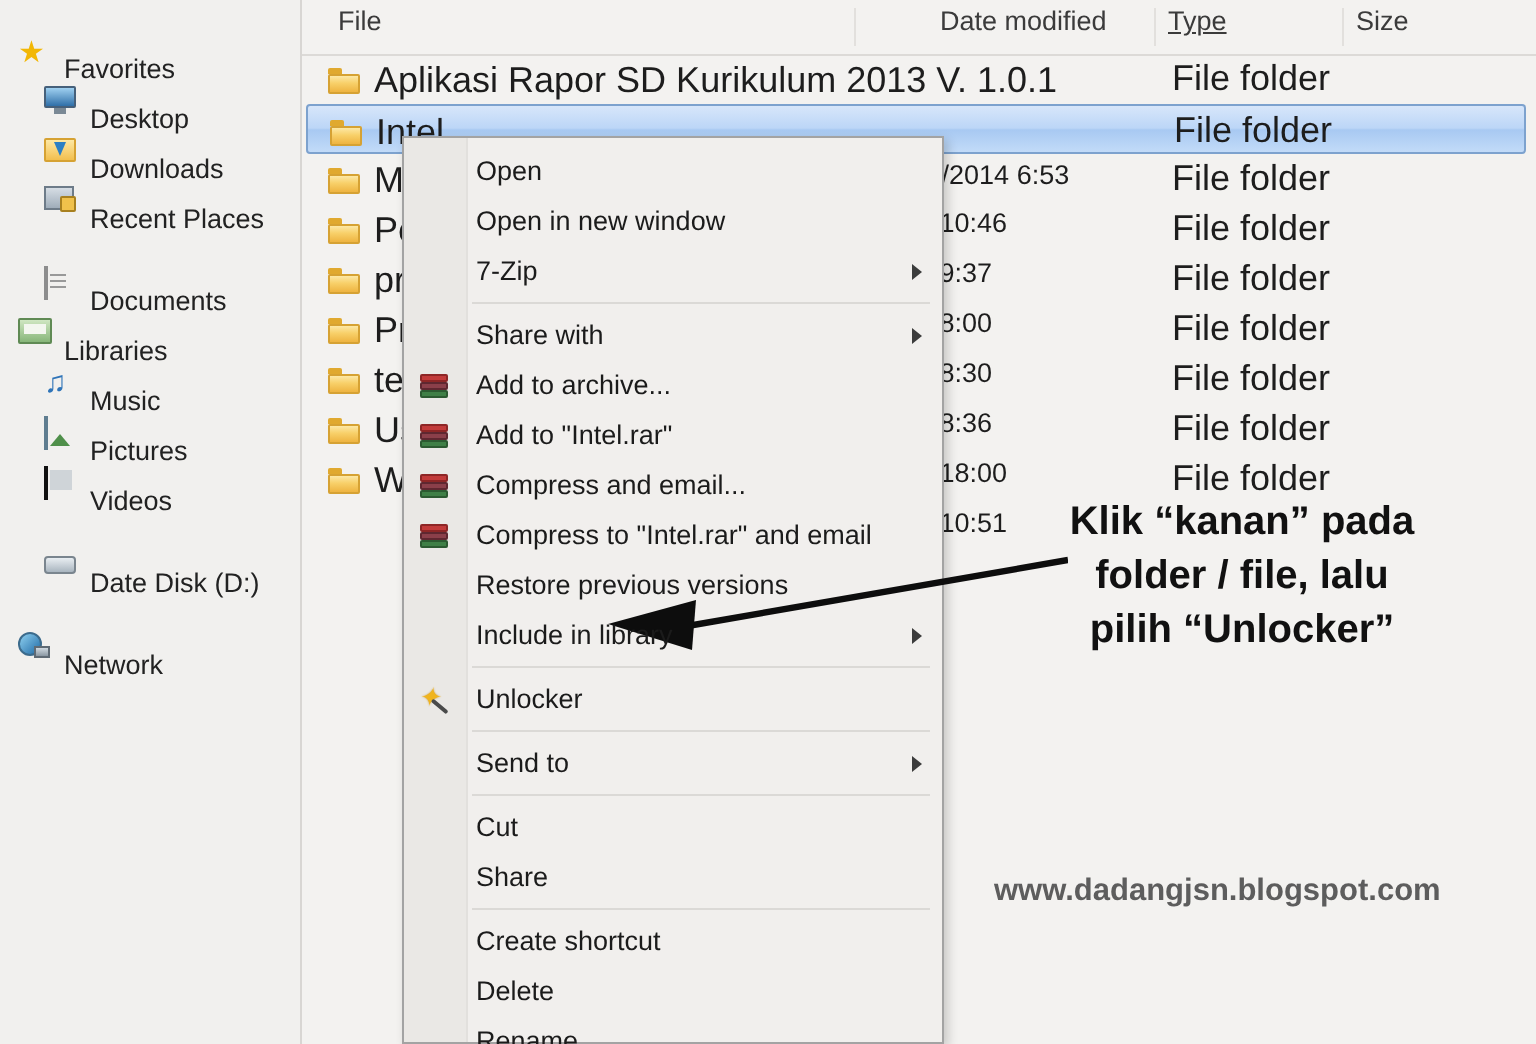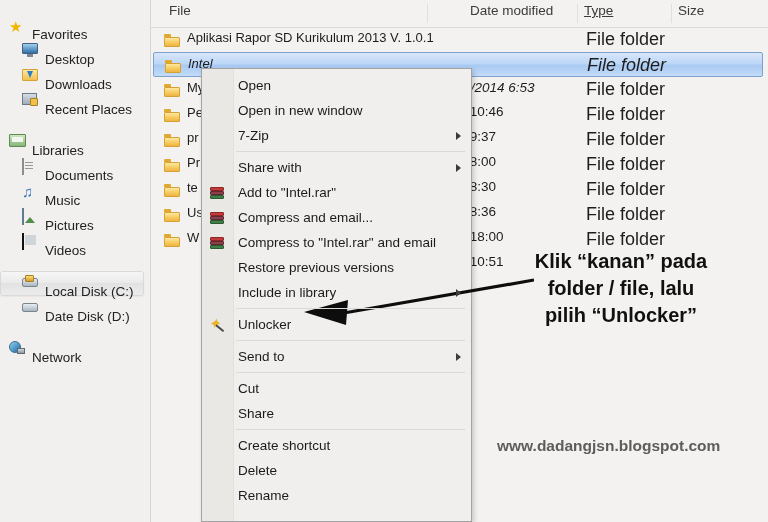--- a/index.html
+++ b/index.html
@@ -88,21 +88,21 @@
   #divider{position:absolute;left:150px;top:0;width:1px;height:522px;background:#d8d6d3;}
 
   
   #listpane{position:absolute;left:151px;top:0;width:617px;height:522px;background:#f3f2f0;}
   #colheader{position:relative;height:27px;border-bottom:1px solid #dcdad7;}
   .col{position:absolute;top:3px;font-size:13.5px;color:#3b3b3b;}
   .colsep{position:absolute;top:4px;width:1px;height:19px;background:#e2e0dd;}
 
   .frow{position:absolute;left:0;width:617px;height:25px;}
   .frow .fico{position:absolute;left:13px;top:5px;width:16px;height:13px;}
-  .frow .fname{position:absolute;left:36px;top:3px;font-size:13px;color:#1d1d1d;white-space:nowrap;}
+  .frow .fname{position:absolute;left:36px;top:3px;font-size:18px;color:#1d1d1d;white-space:nowrap;}
   .frow .fdate{position:absolute;left:285px;top:3px;font-size:13.5px;color:#1d1d1d;white-space:nowrap;margin-top:24px;}
   .frow .ftype{position:absolute;left:435px;top:2px;font-size:18px;color:#1d1d1d;white-space:nowrap;}
   .frow.sel{
     background:linear-gradient(to bottom,#d7e6fa 0%,#bcd6f7 48%,#a8c9f2 52%,#c2dbf8 100%);
     border:1px solid #7da2ce;box-sizing:border-box;border-radius:2px;
     left:2px;width:610px;
   }
   .frow.sel .fico{left:11px;}
   .frow.sel .fname{left:34px;}
   .frow.sel .fdate{left:283px;}
@@ -173,49 +173,45 @@
         </div>
         <div class="nav-row child">
           <span class="ico"><span class="recent-ico"></span></span>
           <span class="lbl">Recent Places</span>
         </div>
       </div>
 
       <div class="nav-spacer"></div>
 
       <div class="nav-group">
+        <div class="nav-row child">
+          <span class="ico"><span class="doc-ico"></span></span>
+          <span class="lbl">Documents</span>
+        </div>
         <div class="nav-row">
           <span class="ico"><span class="lib-ico"></span></span>
           <span class="lbl">Libraries</span>
         </div>
         <div class="nav-row child">
-          <span class="ico"><span class="doc-ico"></span></span>
-          <span class="lbl">Documents</span>
-        </div>
-        <div class="nav-row child">
           <span class="ico"><span class="music-ico">♫</span></span>
           <span class="lbl">Music</span>
         </div>
         <div class="nav-row child">
           <span class="ico"><span class="pic-ico"></span></span>
           <span class="lbl">Pictures</span>
         </div>
         <div class="nav-row child">
           <span class="ico"><span class="vid-ico"></span></span>
           <span class="lbl">Videos</span>
         </div>
       </div>
 
       <div class="nav-spacer"></div>
 
       <div class="nav-group">
-        <div class="nav-row child selected">
-          <span class="ico"><span class="hdd-ico"></span></span>
-          <span class="lbl">Local Disk (C:)</span>
-        </div>
         <div class="nav-row child">
           <span class="ico"><span class="hdd-ico hdd-plain"></span></span>
           <span class="lbl">Date Disk (D:)</span>
         </div>
       </div>
 
       <div class="nav-spacer"></div>
 
       <div class="nav-group">
         <div class="nav-row">
@@ -241,21 +237,21 @@
       <div class="colsep" style="left:520px;"></div>
     </div>
 
     <div id="rows">
       <div class="frow" style="top:27px;">
         <span class="fico folder-ico"></span>
         <span class="fname">Aplikasi Rapor SD Kurikulum 2013 V. 1.0.1</span>
         <span class="fdate">15/12/2014 3:04</span>
         <span class="ftype">File folder</span>
       </div>
-      <div class="frow sel" style="top:52px;font-style:italic;">
+      <div class="frow sel" style="top:52px;">
         <span class="fico folder-ico"></span>
         <span class="fname">Intel</span>
         <span class="fdate">20/08/2014 6:53</span>
         <span class="ftype">File folder</span>
       </div>
       <div class="frow" style="top:77px;">
         <span class="fico folder-ico"></span>
         <span class="fname">My</span>
         <span class="fdate">2014 10:46</span>
         <span class="ftype">File folder</span>
@@ -317,20 +313,28 @@
         <span class="marrow"></span>
       </div>
 
       <div class="msep"></div>
 
       <div class="mi">
         <span class="mlabel">Share with</span>
         <span class="marrow"></span>
       </div>
 
+      <div class="mi">
+        <span class="micon rar-ico">
+            <i class="b1"></i>
+            <i class="b2"></i>
+            <i class="b3"></i>
+          </span>
+        <span class="mlabel">Add to archive...</span>
+      </div>
 
       <div class="mi">
         <span class="micon rar-ico">
             <i class="b1"></i>
             <i class="b2"></i>
             <i class="b3"></i>
           </span>
         <span class="mlabel">Add to "Intel.rar"</span>
       </div>
 

